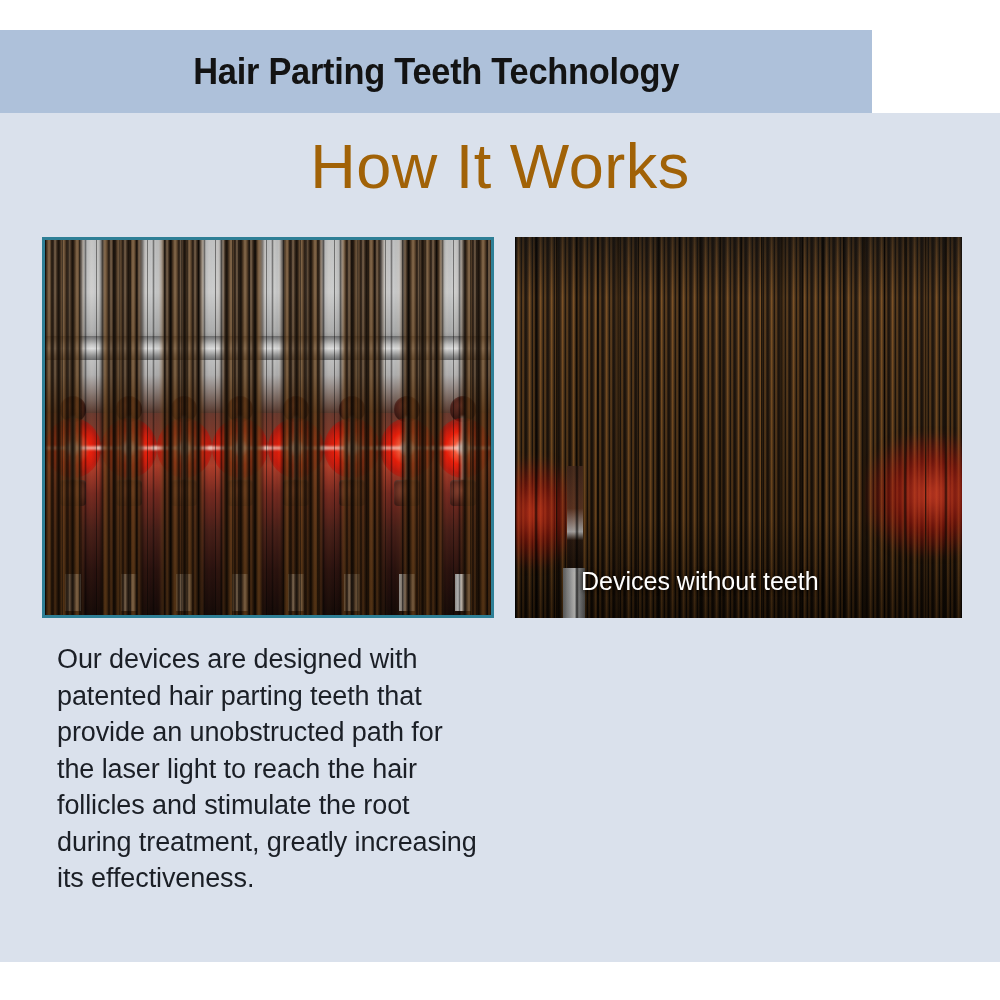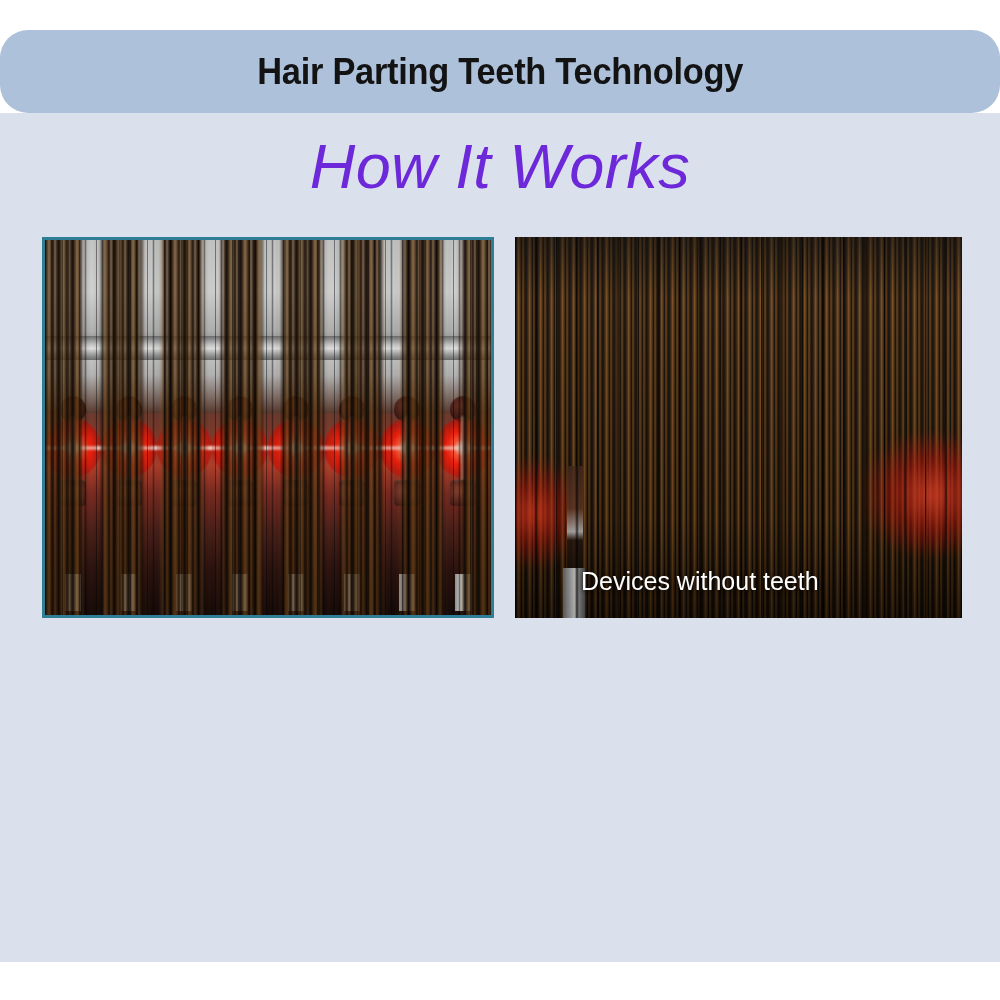--- a/index.html
+++ b/index.html
@@ -17,27 +17,26 @@
     width: 1000px;
     height: 1000px;
     background: #ffffff;
   }
 
   
   .header-band {
     position: absolute;
     left: 0;
     top: 30px;
-    width: 1000px;
+    width: 872px;
     height: 83px;
     background: #aec1da;
     display: flex;
     align-items: center;
     justify-content: center;
-    border-radius: 28px;
   }
   .header-title {
     font-family: "Liberation Sans", sans-serif;
     font-size: 37px;
     font-weight: bold;
     color: #131313;
     letter-spacing: -0.3px;
     white-space: nowrap;
     transform: scaleX(0.93);
   }
@@ -53,23 +52,22 @@
   }
 
   .section-title {
     position: absolute;
     left: 0;
     top: 17px;
     width: 1000px;
     text-align: center;
     font-family: "Liberation Sans", sans-serif;
     font-size: 63px;
-    font-style: italic;
     font-weight: 300;
-    color: #6d28d9;
+    color: #a16207;
     letter-spacing: 0.5px;
   }
 
   
   .cards {
     position: absolute;
     left: 42px;
     top: 124px;
     width: 920px;
     height: 381px;
@@ -379,16 +377,17 @@
           <div class="probe-right"></div>
           <div class="ferrule-right"></div>
         </div>
 
         <div class="card-label card-label-right">Devices without teeth</div>
       </div>
 
     </div>
 
     <div class="columns">
+      <div class="column column-left">Our devices are designed with patented hair parting teeth that provide an unobstructed path for the laser light to reach the hair follicles and stimulate the root during treatment, greatly increasing its effectiveness.</div>
     </div>
 
   </div>
 </div>
 
 </body></html>

